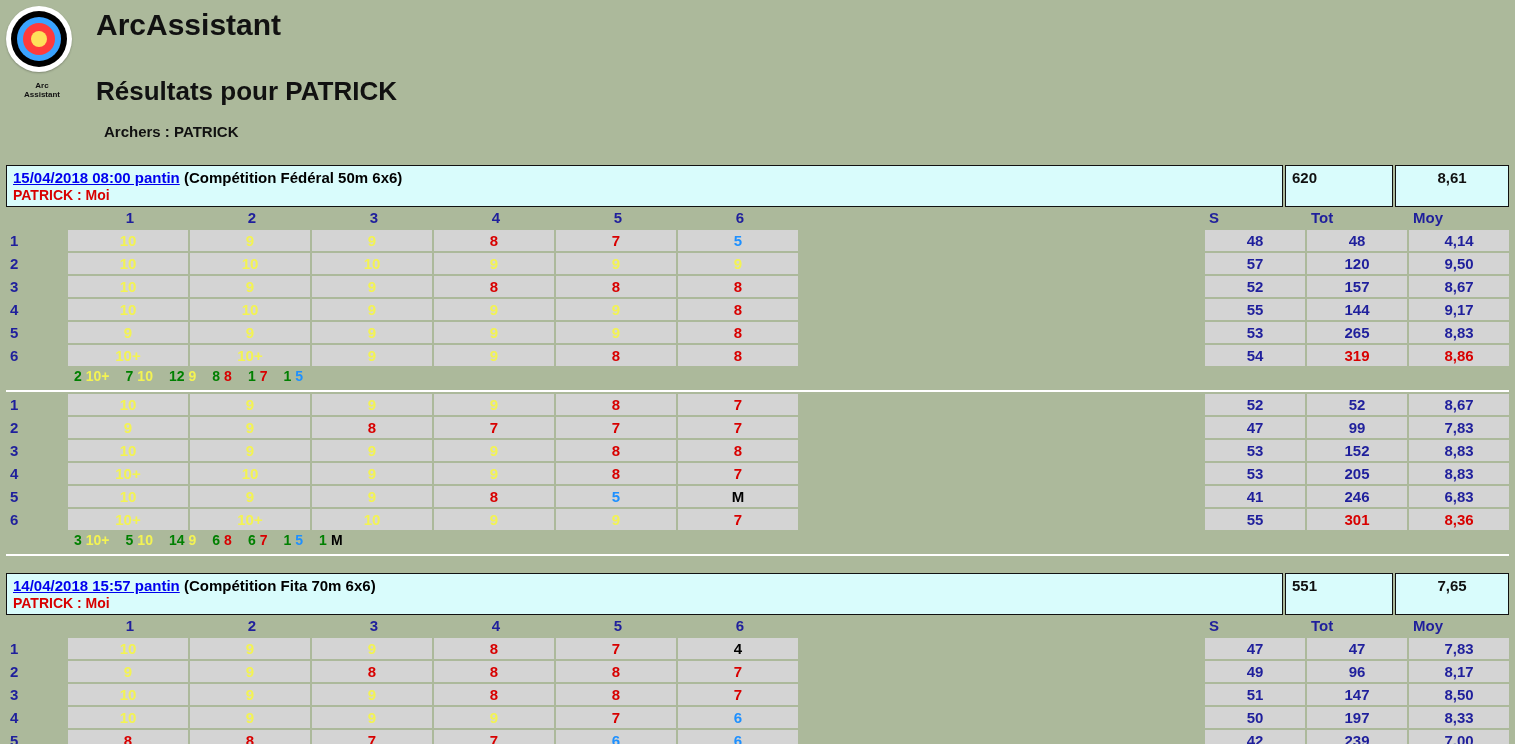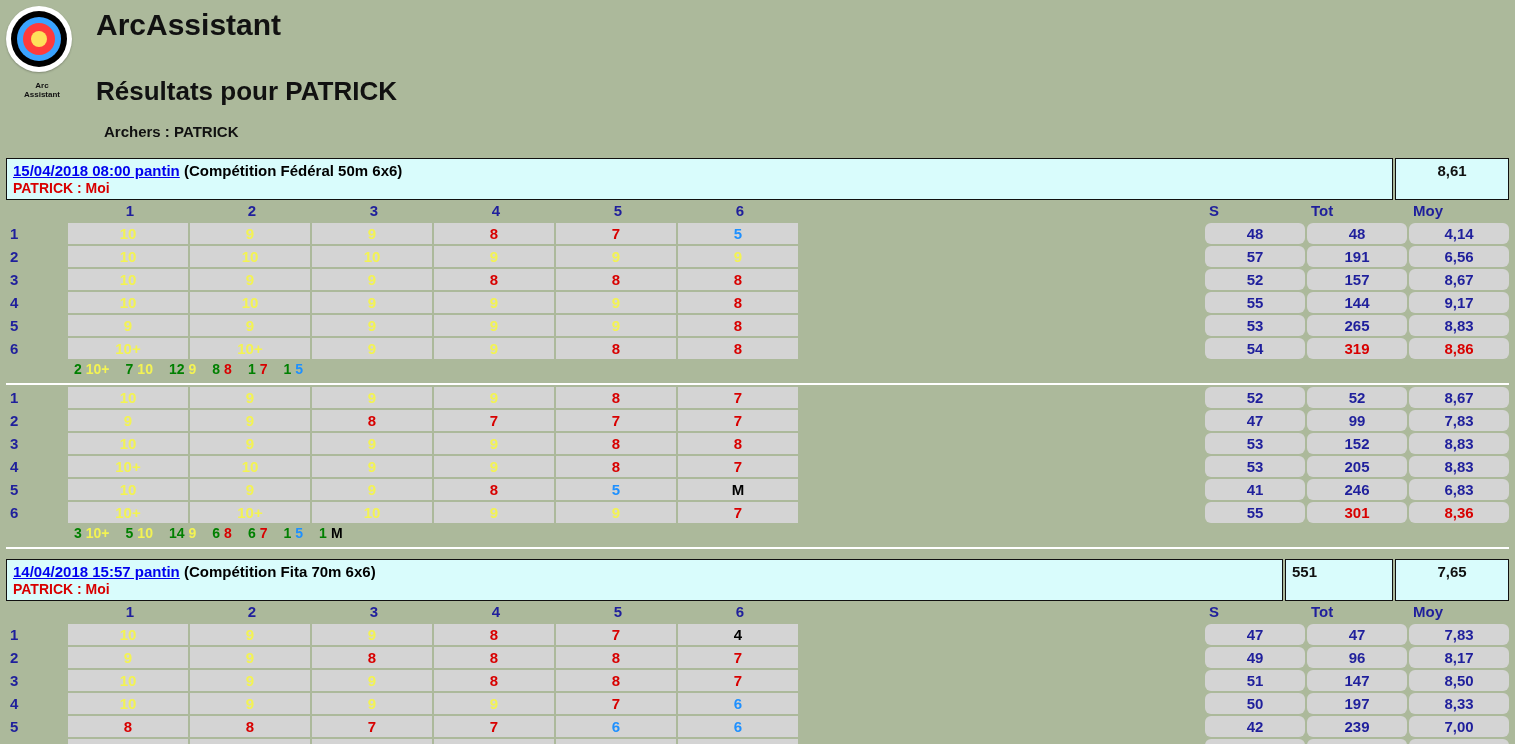--- a/index.html
+++ b/index.html
@@ -78,21 +78,21 @@
     margin: 0 0 8px 8px;
   }
   .content {
     padding: 0 6px;
   }
 
   
   .session-band {
     display: flex;
     gap: 2px;
-    margin-top: 10px;
+    margin-top: 17px;
   }
   .session-band > div {
     border: 1px solid #111;
     background: var(--session-bg);
     padding: 3px 6px;
     font-size: 15px;
     font-weight: bold;
   }
   .session-main { flex: 1; }
   .session-main .dt { color: var(--link-blue); text-decoration: underline; }
@@ -120,21 +120,20 @@
   .cell {
     background: var(--cell-bg);
     text-align: center;
     padding: 2px 0;
   }
   .sum-cell {
     background: var(--cell-bg);
     text-align: center;
     padding: 2px 0;
     color: var(--navy);
-    border-radius: 6px;
   }
   .sum-cell.red { color: var(--red); }
   .spacer {}
 
   .c-yellow { color: var(--yellow); }
   .c-red    { color: var(--red); }
   .c-blue   { color: var(--blue); }
   .c-black  { color: var(--black); }
 
   
@@ -179,20 +178,21 @@
     </div>
   </div>
 
   <div class="content" id="content">
       <div class="session-band">
     <div class="session-main">
       <a href="#" class="dt">15/04/2018 08:00 pantin</a>
       <span class="desc"> (Compétition Fédéral 50m 6x6)</span>
       <div class="archer-line">PATRICK : Moi</div>
     </div>
+    <div class="session-total">620</div>
     <div class="session-avg">8,61</div>
   </div>
       <div class="grid arrow-hdr-row">
         <div class="hdr"></div>
         <div class="hdr ac">1</div>
         <div class="hdr ac">2</div>
         <div class="hdr ac">3</div>
         <div class="hdr ac">4</div>
         <div class="hdr ac">5</div>
         <div class="hdr ac">6</div>
@@ -215,22 +215,22 @@
         <div class="sum-cell">4,14</div>
         <div class="rownum">2</div>
         <div class="cell c-yellow">10</div>
         <div class="cell c-yellow">10</div>
         <div class="cell c-yellow">10</div>
         <div class="cell c-yellow">9</div>
         <div class="cell c-yellow">9</div>
         <div class="cell c-yellow">9</div>
         <div class="spacer"></div>
         <div class="sum-cell">57</div>
-        <div class="sum-cell">191</div>
-        <div class="sum-cell">6,56</div>
+        <div class="sum-cell">120</div>
+        <div class="sum-cell">9,50</div>
         <div class="rownum">3</div>
         <div class="cell c-yellow">10</div>
         <div class="cell c-yellow">9</div>
         <div class="cell c-yellow">9</div>
         <div class="cell c-red">8</div>
         <div class="cell c-red">8</div>
         <div class="cell c-red">8</div>
         <div class="spacer"></div>
         <div class="sum-cell">52</div>
         <div class="sum-cell">157</div>

